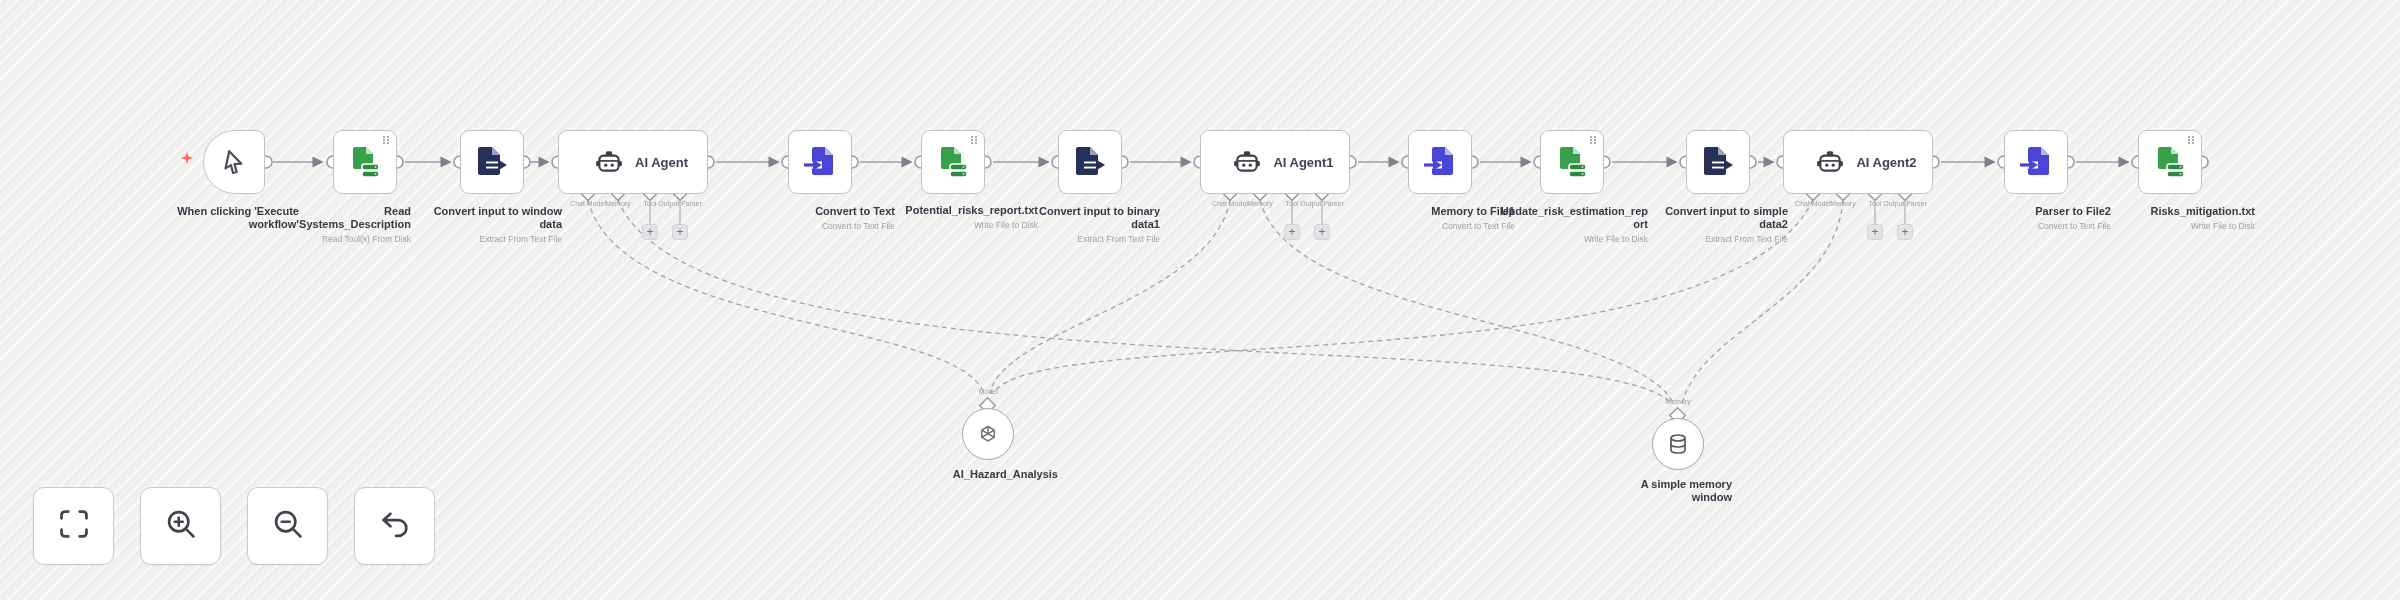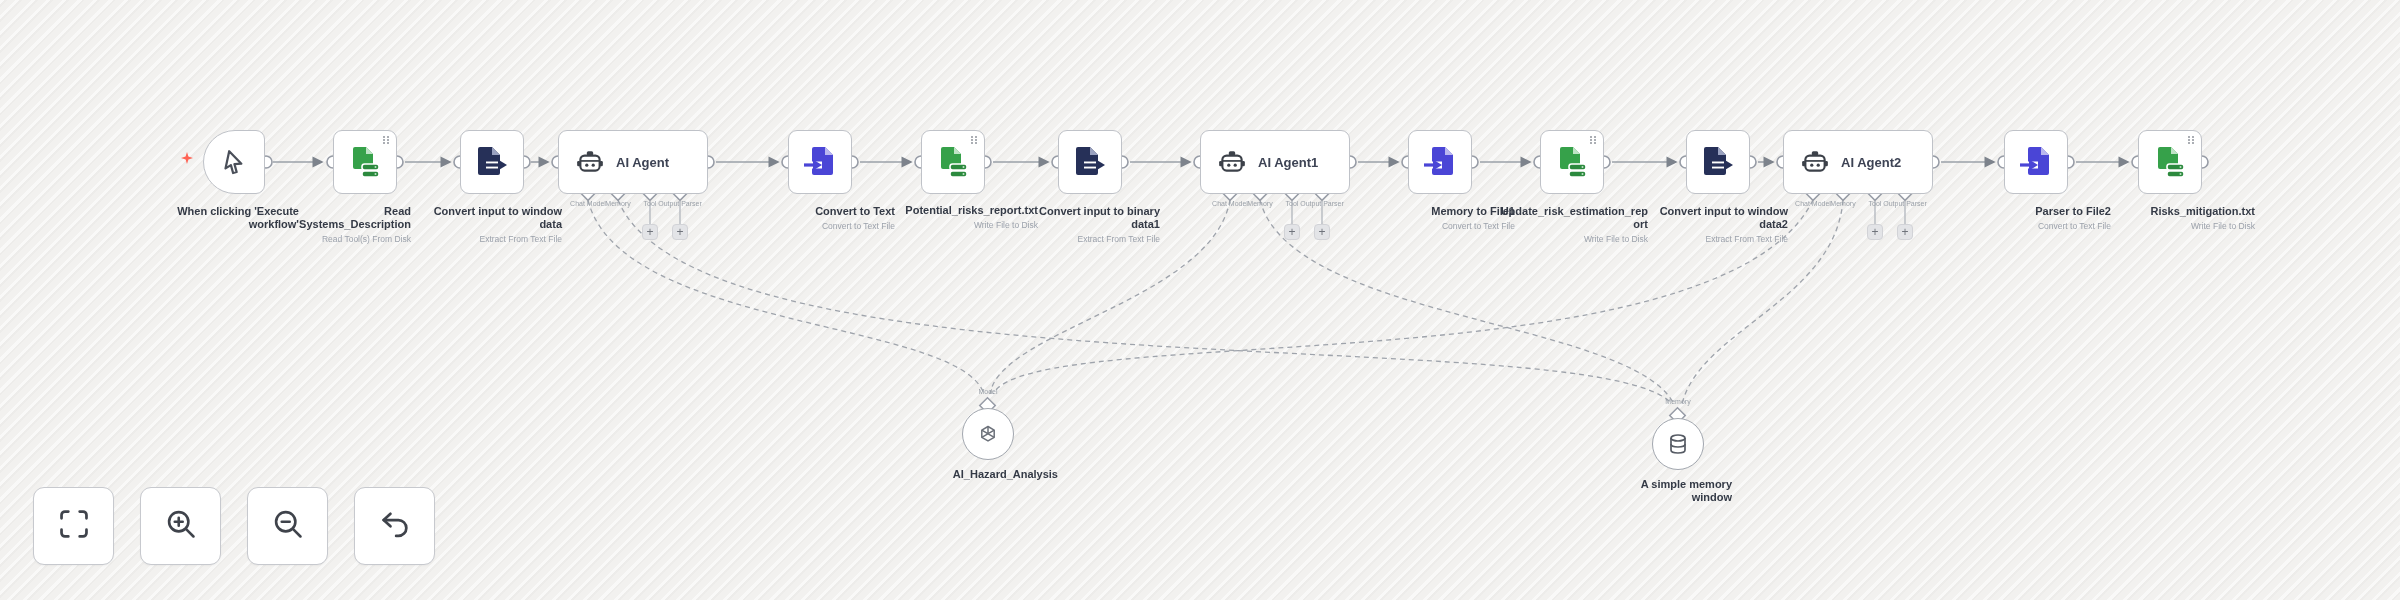--- a/index.html
+++ b/index.html
@@ -10,21 +10,21 @@
     background-color:#f2f1ef;
     background-image:repeating-linear-gradient(135deg, rgba(255,255,255,.55) 0 3px, rgba(0,0,0,.018) 3px 5px, transparent 5px 11px);
   }
   #wires { position:absolute; left:0; top:0; width:2400px; height:600px; }
   .node {
     position:absolute; top:130px; width:64px; height:64px;
     background:#fff; border:1.5px solid #bfc2c8; border-radius:9px;
     display:flex; align-items:center; justify-content:center; cursor:pointer;
   }
   .node.trigger { width:62px; border-radius:32px 9px 9px 32px; }
-  .node.agent { width:150px; justify-content:flex-start; padding-left:16px; gap:11px; }
+  .node.agent { width:150px; justify-content:center; padding-left:16px; gap:11px; }
   .agent-title { font-size:13px; font-weight:bold; color:#3d4354; white-space:nowrap; }
   .grip { position:absolute; top:4px; right:5px; line-height:0; }
   .nicon { line-height:0; }
   .nlabel { position:absolute; transform:translateX(-50%); text-align:right; }
   .nname { font-size:11px; line-height:13px; color:#343a46; font-weight:bold; overflow-wrap:break-word; }
   .nsub  { font-size:8.5px; line-height:10px; color:#9ba1ab; margin-top:3px; }
   .port-label { position:absolute; transform:translateX(-50%); font-size:7px; color:#9aa0a8; white-space:nowrap; }
   .plus-btn {
     position:absolute; width:16px; height:16px; border-radius:4px;
     background:#e3e4e7; color:#6f737b; font-size:12px; line-height:15px;
@@ -347,21 +347,21 @@
   <div class="nname">Update_risk_estimation_report</div>
   <div class="nsub">Write File to Disk</div>
 </div>
 
 <div class="node" style="left:1686px">
   <span class="nicon"><svg width="36" height="36">
         <use href="#sym-file-extract"></use>
       </svg></span>
 </div>
 <div class="nlabel" style="left:1718px;top:205px;width:140px">
-  <div class="nname">Convert input to window data2</div>
+  <div class="nname">Convert input to simple data2</div>
   <div class="nsub">Extract From Text File</div>
 </div>
 
 <div class="node agent" style="left:1783px">
   <span class="nicon"><svg width="30" height="26">
         <use href="#sym-robot"></use>
       </svg></span>
   <span class="agent-title">AI Agent2</span>
 </div>
 <span class="port-label" style="left:1813px;top:200px">Chat Model</span>

